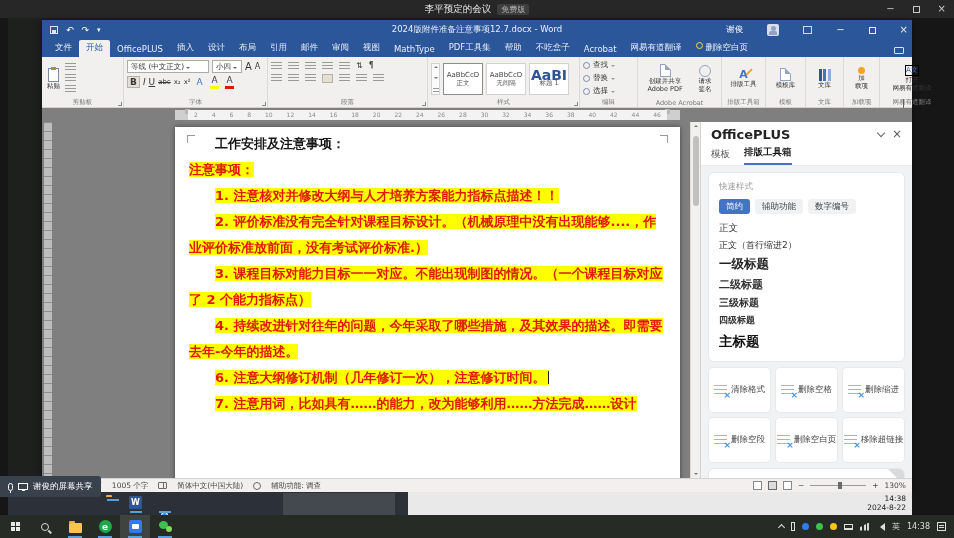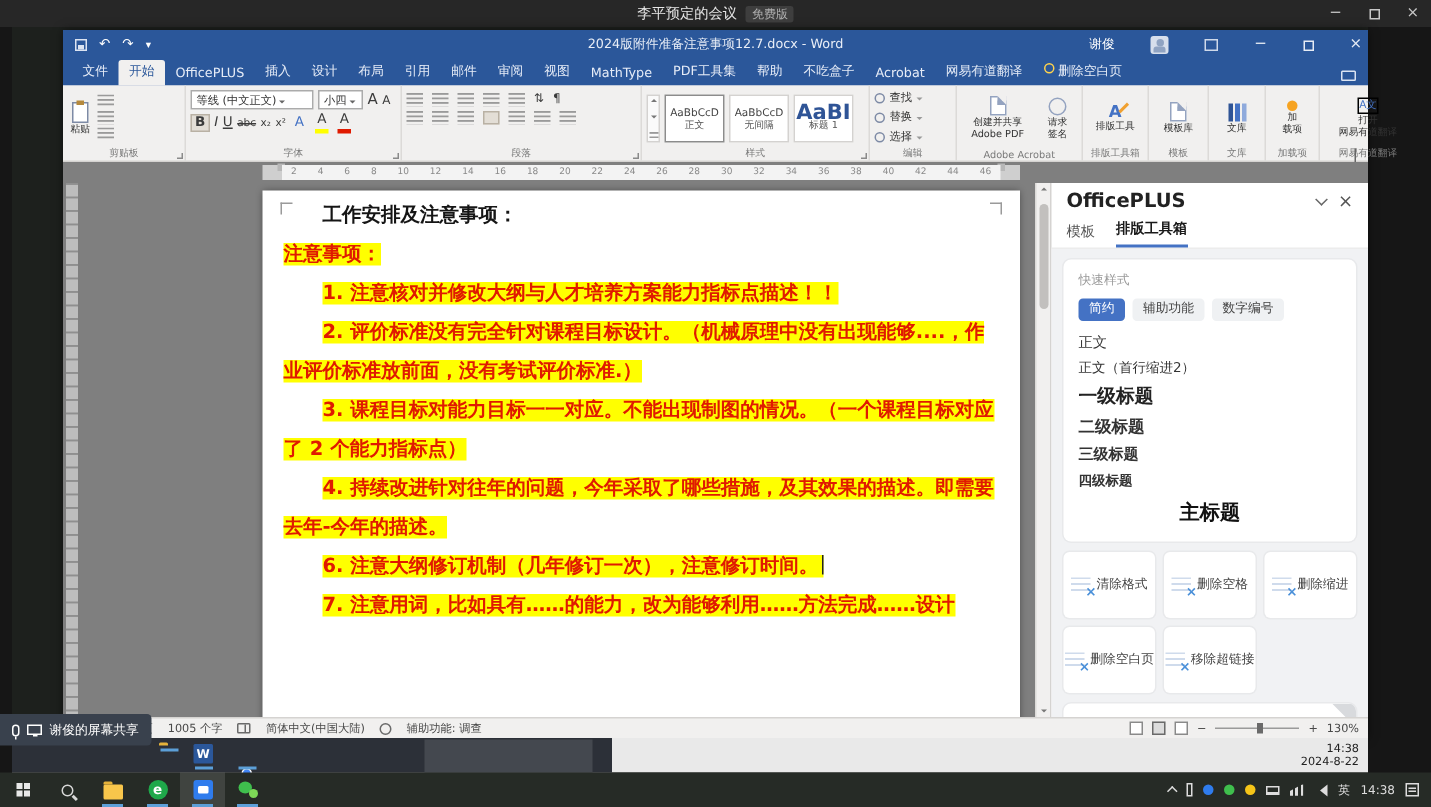--- a/index.html
+++ b/index.html
@@ -121,21 +121,21 @@
   .chip{font-size:8.5px;color:#444;background:#eff1f3;border-radius:3px;padding:3px 7px;line-height:9px}
   .chip.chip-active{background:#4472c4;color:#fff}
   .stylelist{display:flex;flex-direction:column}
   .sitem{color:#333;padding:4px 0 0;font-size:9.5px}
   .s-body{font-size:9.5px}
   .s-body2{font-size:9px}
   .s-h1{font-size:12.5px;font-weight:bold;color:#222}
   .s-h2{font-size:11px;font-weight:bold;color:#333}
   .s-h3{font-size:10px;font-weight:bold;color:#333}
   .s-h4{font-size:9px;font-weight:bold;color:#333}
-  .s-main{font-size:13.5px;font-weight:bold;color:#111;text-align:center;padding:6px 0 2px}
+  .s-main{font-size:13.5px;font-weight:bold;color:#111;padding:6px 0 2px}
   .toolgrid{display:grid;grid-template-columns:1fr 1fr 1fr;gap:6px}
   .tool{background:#fff;border-radius:4px;box-shadow:0 0 0 1px #e8e9eb;height:44px;display:flex;flex-direction:row;align-items:center;justify-content:center;gap:4px}
   .ticon{position:relative;width:13px;height:11px;background:linear-gradient(#9fb6d8 1px,transparent 1px);background-size:100% 4px}
   .ticon:after{content:"×";position:absolute;right:-4px;bottom:-4px;color:#4a90d9;font-size:9px;font-weight:bold}
   .tlabel{font-size:8.5px;color:#444}
   .ocr{position:relative;display:flex;align-items:center;gap:8px;padding:10px}
   .vip{position:absolute;right:0;top:0;width:0;height:0;border-top:16px solid #d8dadd;border-left:16px solid transparent;border-radius:0 5px 0 0}
 
   
   .wstatus{height:14px;background:#f1f0ef;border-top:1px solid #d5d3d1;display:flex;align-items:center;font-size:7.5px;color:#484848;padding:0 6px;gap:10px}
@@ -604,20 +604,24 @@
                 <span class="tool">
                   <span class="ticon"></span>
                   <span class="tlabel">删除空格</span>
                 </span>
 
                 <span class="tool">
                   <span class="ticon"></span>
                   <span class="tlabel">删除缩进</span>
                 </span>
 
+                <span class="tool">
+                  <span class="ticon"></span>
+                  <span class="tlabel">删除空段</span>
+                </span>
 
                 <span class="tool">
                   <span class="ticon"></span>
                   <span class="tlabel">删除空白页</span>
                 </span>
 
                 <span class="tool">
                   <span class="ticon"></span>
                   <span class="tlabel">移除超链接</span>
                 </span>

